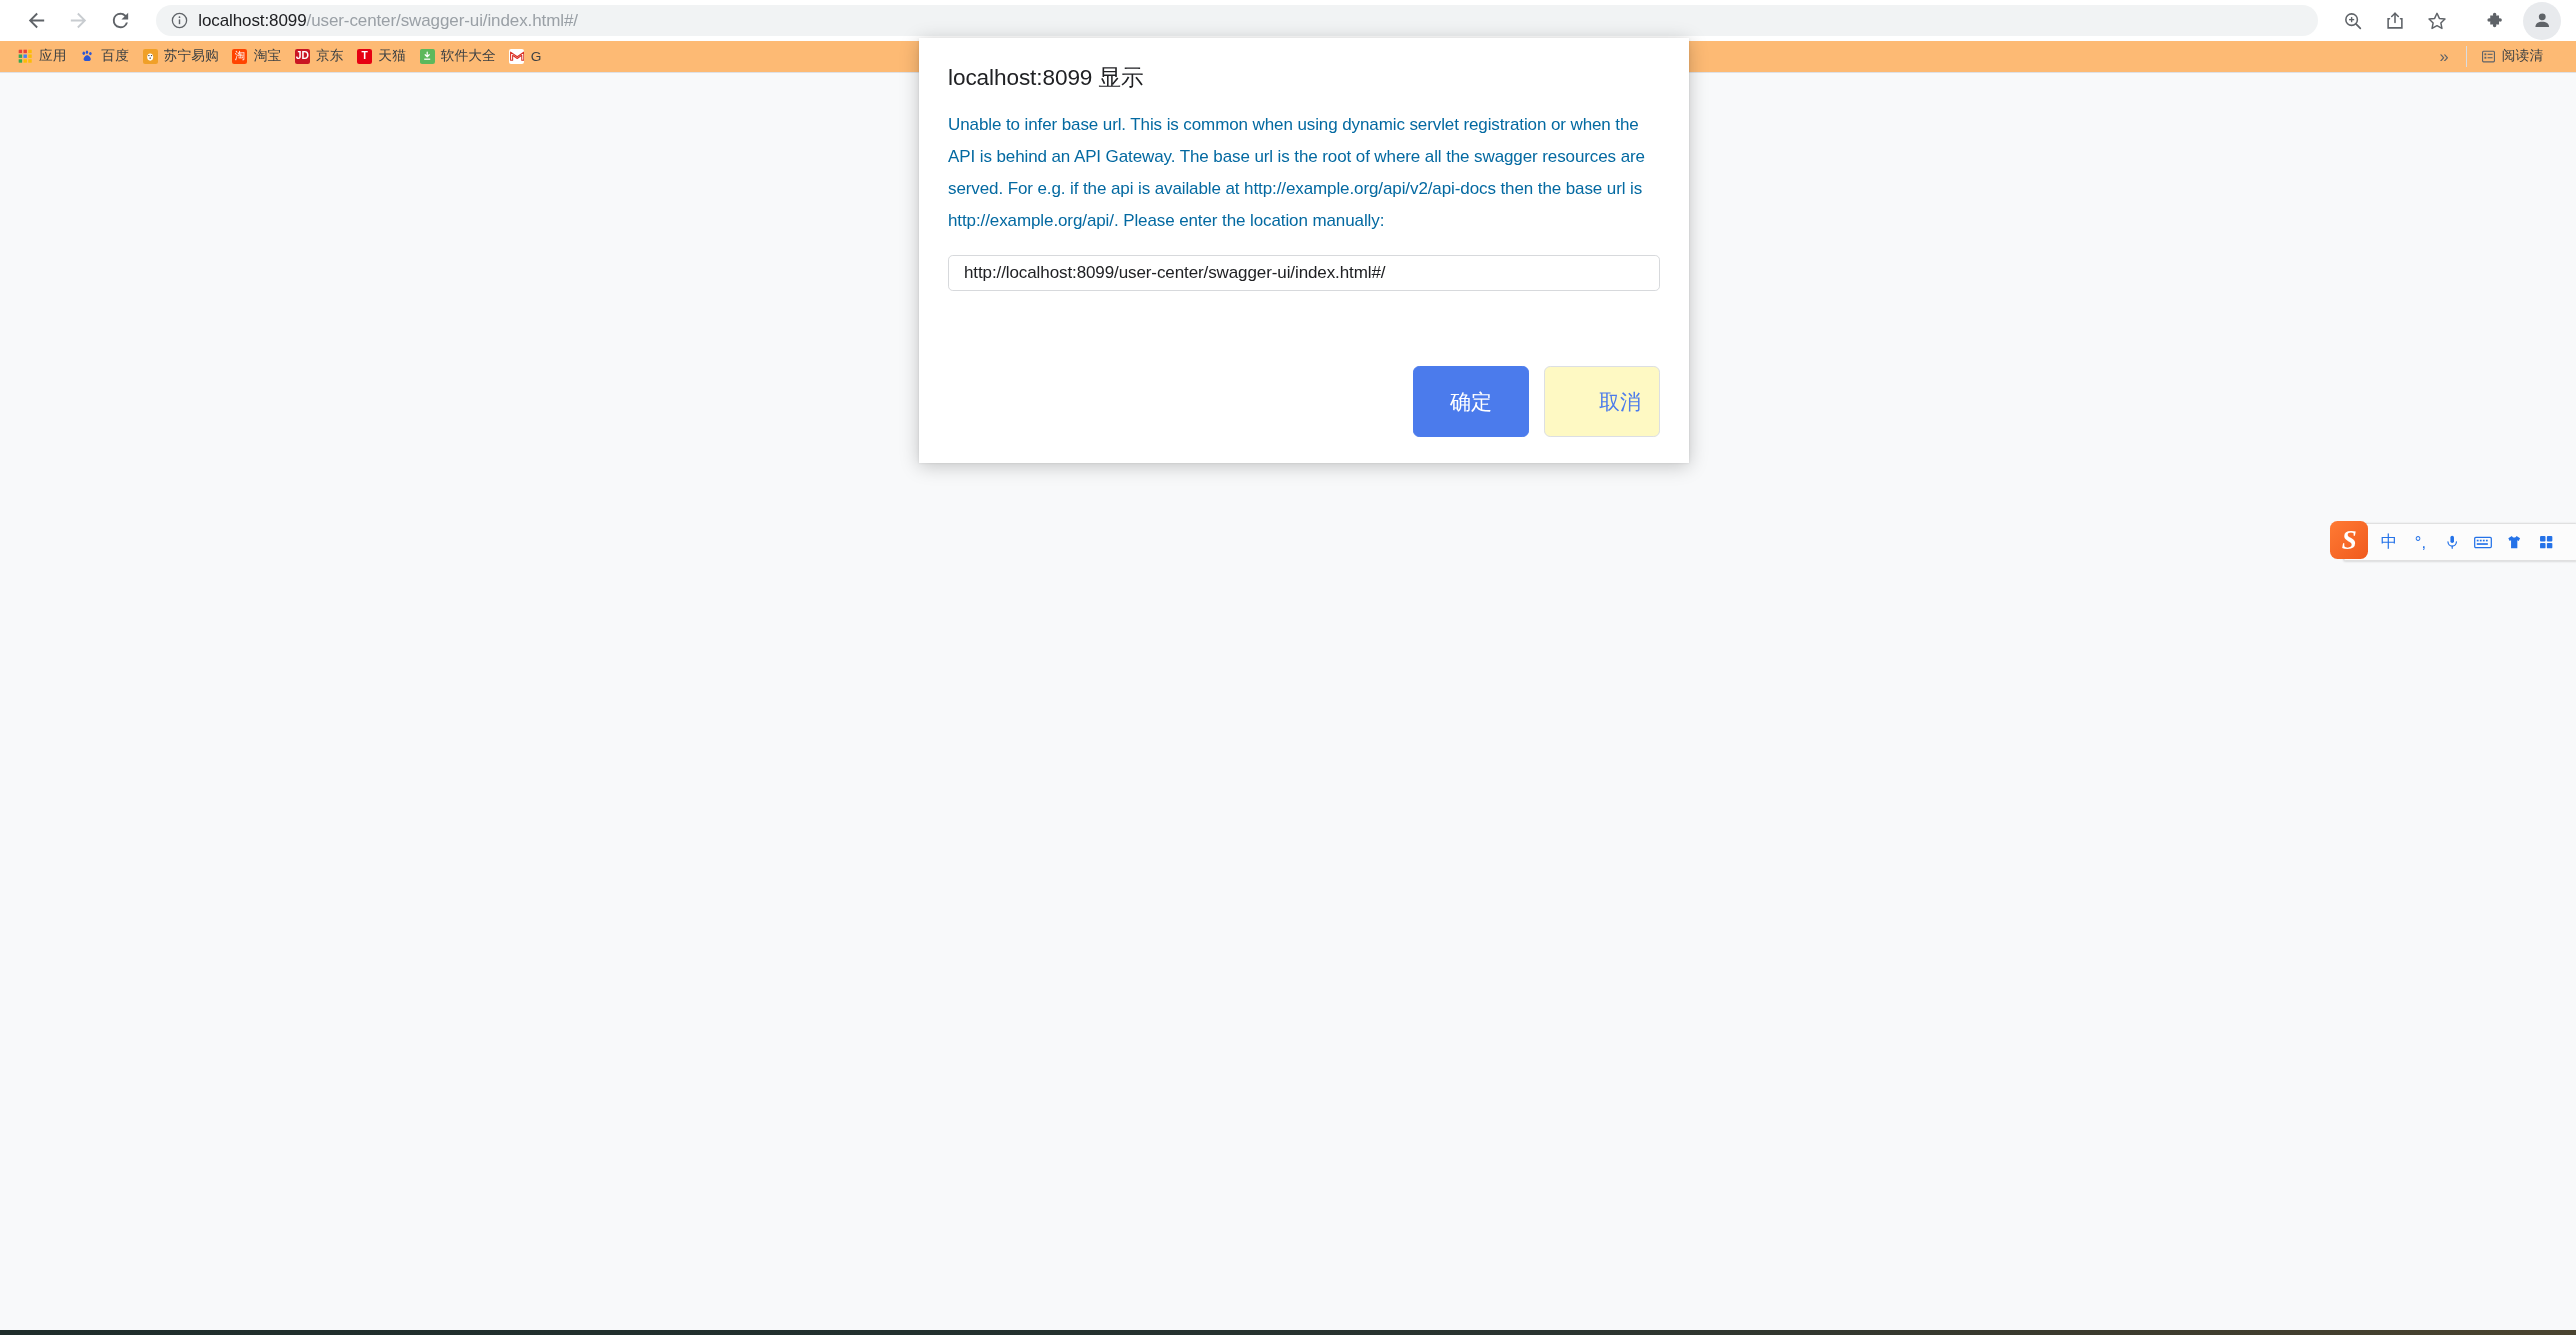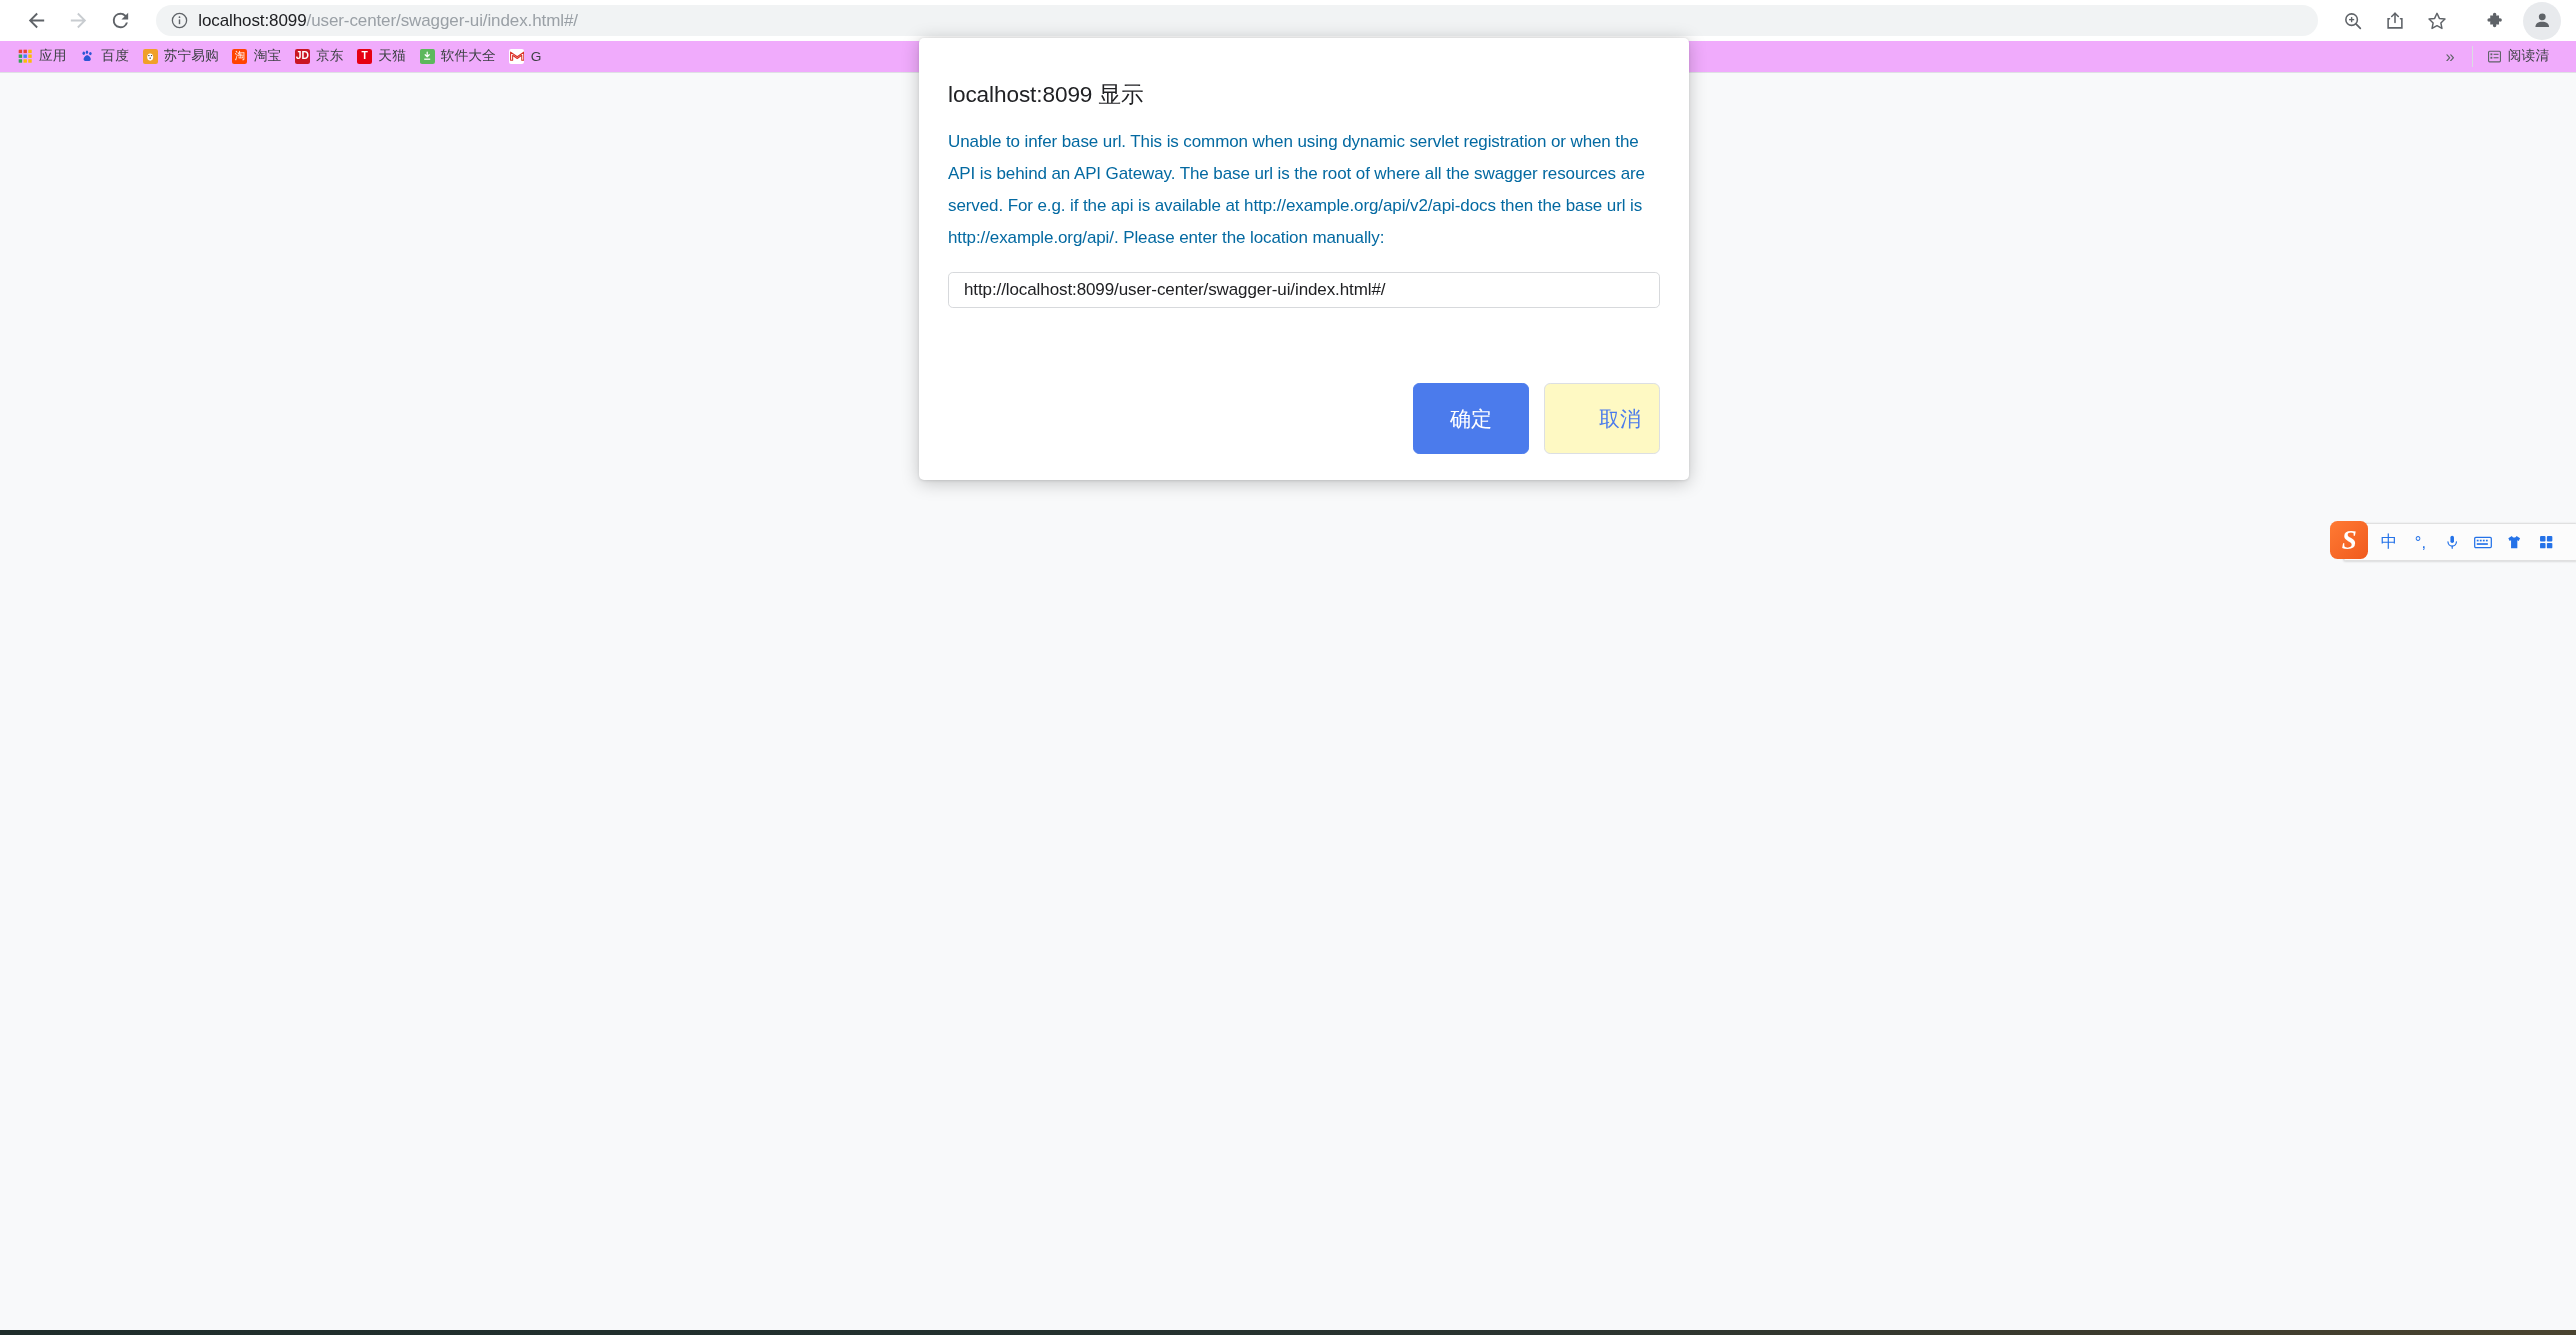--- a/index.html
+++ b/index.html
@@ -94,23 +94,23 @@
     align-items: center;
     justify-content: center;
     margin-left: 4.1px;
   }
 
   
   #bookmarks-bar {
     height: 31.5px;
     display: flex;
     align-items: center;
-    padding: 0 20px 0 11px;
+    padding: 0 26px 0 11px;
     box-sizing: border-box;
-    background: #f0abfc;
+    background: #fdba74;
     border-bottom: 0.7px solid #dfe1e5;
     position: relative;
     overflow: hidden;
   }
   .bm {
     display: flex;
     align-items: center;
     height: 26px;
     padding: 0 6.8px;
     border-radius: 4.1px;
@@ -192,23 +192,23 @@
     background: linear-gradient(90deg,#1f2d2b 0%, #22302e 35%, #2a3430 60%, #3a3a2e 80%, #4a4430 100%);
   }
 
   
   #modal {
     position: absolute;
     left: 919px;
     top: 38px;
     width: 770px;
     background: #ffffff;
-    border-radius: 5px;
+    border-radius: 0;
     box-shadow: 0 2.7px 18px rgba(0,0,0,0.22), 0 0.7px 2.7px rgba(0,0,0,0.10);
-    padding: 41px 29px 26px 29px;
+    padding: 24px 29px 26px 29px;
     box-sizing: border-box;
   }
   #modal-title {
     font-size: 22.6px;
     color: #202124;
     margin: 0 0 16.4px 0;
     font-weight: normal;
     letter-spacing: -0.1px;
   }
   #modal-message {

